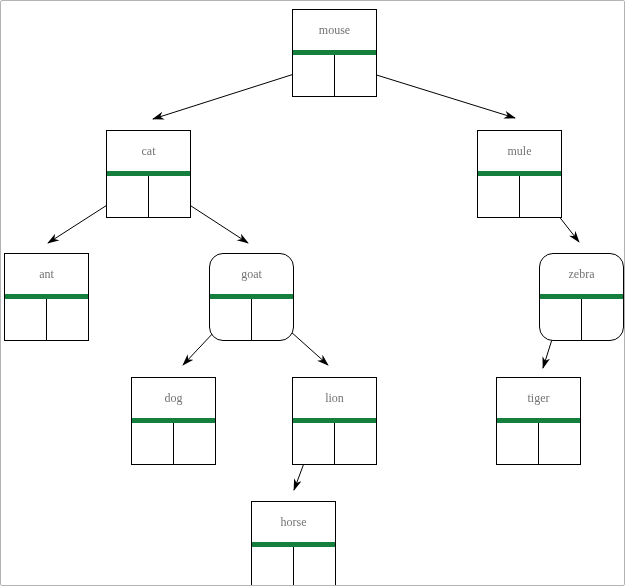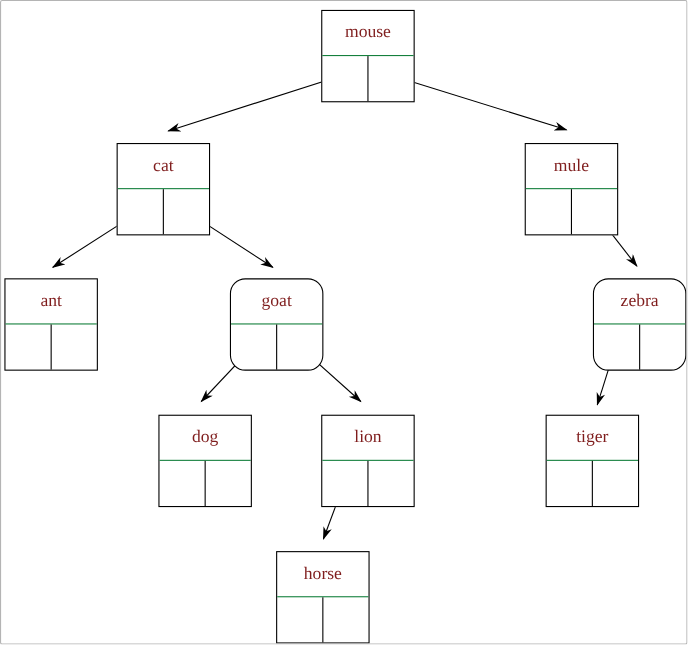--- a/index.html
+++ b/index.html
@@ -24,23 +24,23 @@
     position: absolute;
     width: 85px;
     box-sizing: border-box;
     border: 1px solid #000000;
     background: #ffffff;
   }
   .node-label {
     height: 40px;
     line-height: 40px;
     text-align: center;
-    font-size: 16px;
-    color: #7f1d1d;
-    border-bottom: 1px solid #15803d;
+    font-size: 12px;
+    color: #737373;
+    border-bottom: 5px solid #15803d;
   }
   .node-cells {
     display: flex;
     height: 41px;
   }
   .cell { flex: 1 1 50%; }
   .cell.left { border-right: 1px solid #000000; }
   line.edge { stroke-width: 1; }
 </style>
 </head>
@@ -106,21 +106,21 @@
   </div>
 
   <div class="node" style="left: 538px; top: 252px; border-radius: 14px;">
     <div class="node-label">zebra</div>
     <div class="node-cells">
       <div class="cell left"></div>
       <div class="cell right"></div>
     </div>
   </div>
 
-  <div class="node" style="left: 143px; top: 376px;">
+  <div class="node" style="left: 130px; top: 376px;">
     <div class="node-label">dog</div>
     <div class="node-cells">
       <div class="cell left"></div>
       <div class="cell right"></div>
     </div>
   </div>
 
   <div class="node" style="left: 291px; top: 376px;">
     <div class="node-label">lion</div>
     <div class="node-cells">

